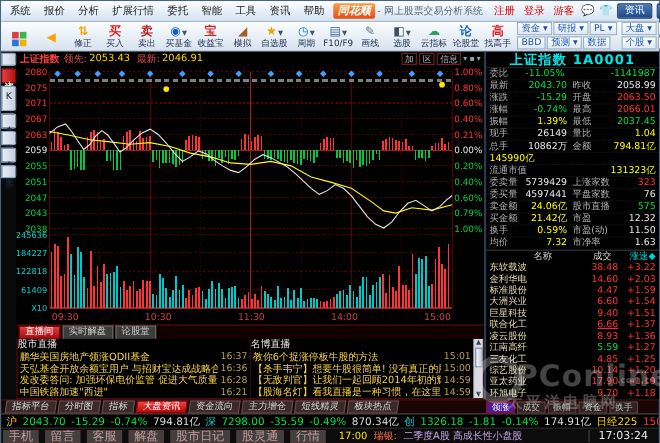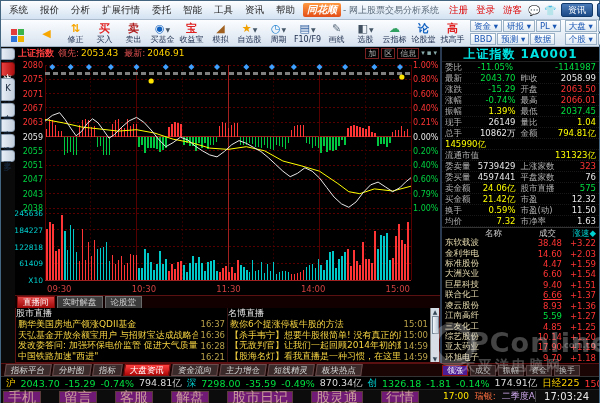--- a/index.html
+++ b/index.html
@@ -68,21 +68,21 @@
 .btabs{width:439px;display:flex;align-items:center;padding-left:4px}
 .btab{background:#3a2a2a;color:#d8d8d8;border:1px solid #6a4a4a;padding:0 5px;margin-right:2px;font-size:8.5px;line-height:10px;transform:skewX(-8deg)}
 .btab.active{background:linear-gradient(#ff4040,#b00808);color:#fff;border-color:#901010}
 .rtabs{flex:1;display:flex;align-items:center;padding-left:2px}
 .rtab{background:#302020;color:#c0c0c0;border:1px solid #5a4040;padding:0 4px;margin-right:2px;font-size:8px;line-height:9px}
 .rtab.active{background:#4c1d95;color:#fff;border-color:#901010}
 
 .status1{height:13px;background:#000;border-top:1px solid #333;display:flex;align-items:center;padding:0 5px;font-size:9.5px;white-space:nowrap;overflow:hidden}
 .status1 span{margin-right:5px}
 .status2{height:14px;background:#0c0c0c;display:flex;align-items:center;padding:0 2px;border-top:1px solid #222}
-.slink{border:1px solid #5a3a3a;background:#701a75;color:#c89a9a;padding:0 4px;margin-right:18px;font-size:14px;line-height:10px}
+.slink{border:1px solid #5a3a3a;background:#404040;color:#c89a9a;padding:0 4px;margin-right:6px;font-size:11px;line-height:10px}
 .ticker{flex:1;overflow:hidden;white-space:nowrap;padding-left:6px}
 .clock{border-left:1px solid #444;padding:0 8px;color:#e8e8e8;font-size:10px}
 
 .wm{position:absolute;color:rgba(225,225,225,.30);pointer-events:none;z-index:50;font-weight:bold}
 .wm-circle{position:absolute;width:44px;height:44px;border:7px solid rgba(225,225,225,.28);border-radius:50%;left:430px;top:322px;pointer-events:none;z-index:50}
 .wm1{left:468px;top:326px;font-size:27px;letter-spacing:1px}
 .wm2{left:460px;top:356px;font-size:14px;letter-spacing:3px}
 .wm3{left:560px;top:340px;font-size:8px}
 </style>
 </head>

